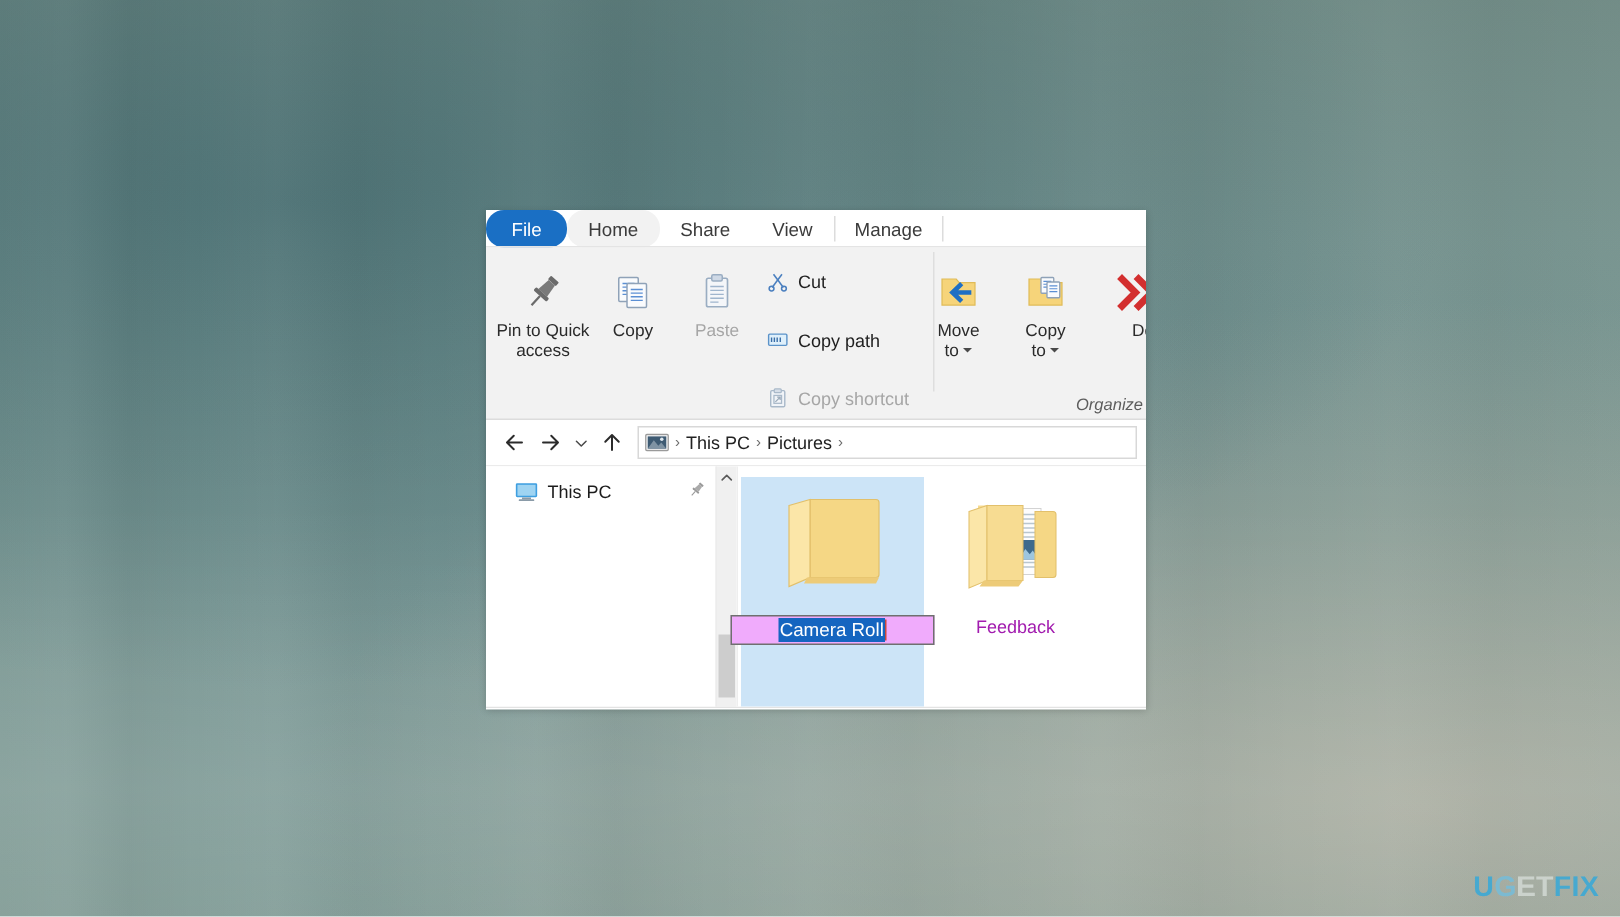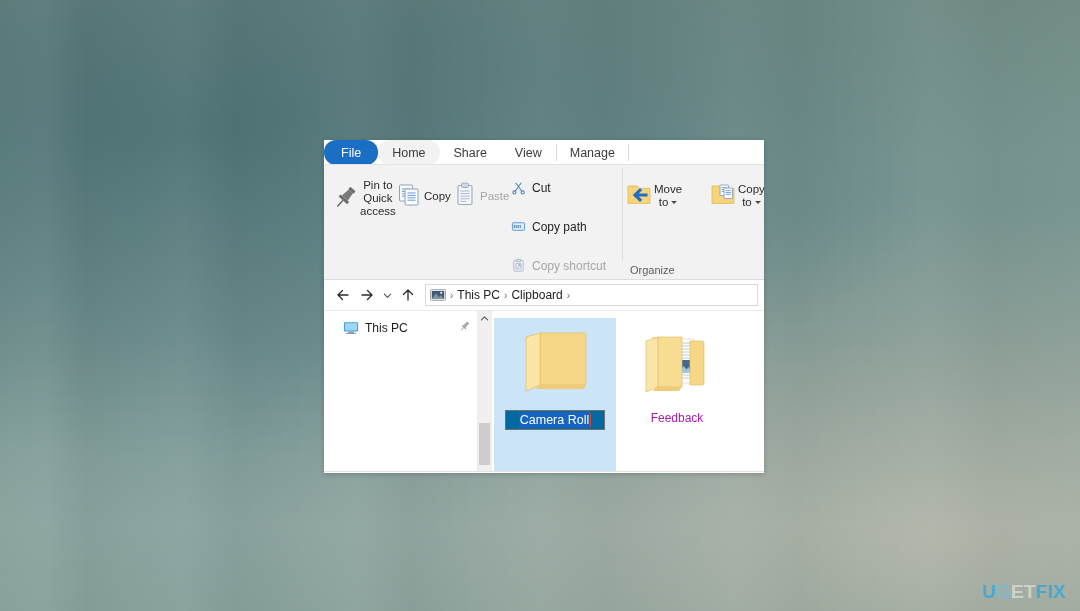--- a/index.html
+++ b/index.html
@@ -173,26 +173,26 @@
   }
   .rgroup-label {
     height: 17px;
     line-height: 17px;
     text-align: center;
     font-size: 11px;
     color: #5d5d5d;
     white-space: nowrap;
     padding: 0 8px;
   }
-  .rgroup.organize .rgroup-label { text-align: left; padding-right: 2px; }
+  .rgroup.organize .rgroup-label { text-align: right; padding-right: 2px; font-style: italic; }
 
   .bigbtn {
     width: 56px;
     display: flex;
-    flex-direction: row;
+    flex-direction: column;
     align-items: center;
     padding-top: 4px;
   }
   .bigbtn .ico {
     height: 36px;
     display: flex;
     align-items: center;
     justify-content: center;
   }
   .bigbtn .lbl {
@@ -352,23 +352,23 @@
     display: flex; align-items: flex-start; justify-content: center;
   }
   .filelabel {
     font-size: 12px;
     color: #a21caf;
     margin-top: 4px;
     text-align: center;
   }
   .renamebox {
     margin-top: 3px;
-    width: 100px;
+    width: 136px;
     height: 20px;
-    background: #0369a1;
+    background: #f0abfc;
     border: 1px solid #6f6f6f;
     display: flex;
     align-items: center;
     justify-content: center;
     padding: 0 3px;
   }
   .renametext {
     background: #1565c0;
     color: #ffffff;
     font-size: 12.5px;
@@ -605,21 +605,21 @@
           <svg width="16" height="14" viewBox="0 0 18 14">
             <rect x="0.6" y="1" width="16.8" height="12" rx="0.8" fill="#ffffff" stroke="#9a9a9a" stroke-width="1"></rect>
             <rect x="2" y="2.4" width="14" height="9.2" fill="#3e5b73"></rect>
             <path d="M2 11.6 L6.6 5.4 L10 9.4 L12.2 7 L16 11.6 z" fill="#7f93a3"></path>
             <circle cx="12.6" cy="4.6" r="1.3" fill="#dfe8ef"></circle>
           </svg>
         </span>
         <span class="crumb-sep">›</span>
         <span class="crumb">This PC</span>
         <span class="crumb-sep">›</span>
-        <span class="crumb">Clipboard</span>
+        <span class="crumb">Pictures</span>
         <span class="crumb-sep">›</span>
       </div>
     </div>
 
     <div class="wbody">
 
       <div class="navpane">
         <div class="navitem">
           <span style="display:flex;align-items:center;">
             <svg width="16" height="14" viewBox="0 0 18 15">

